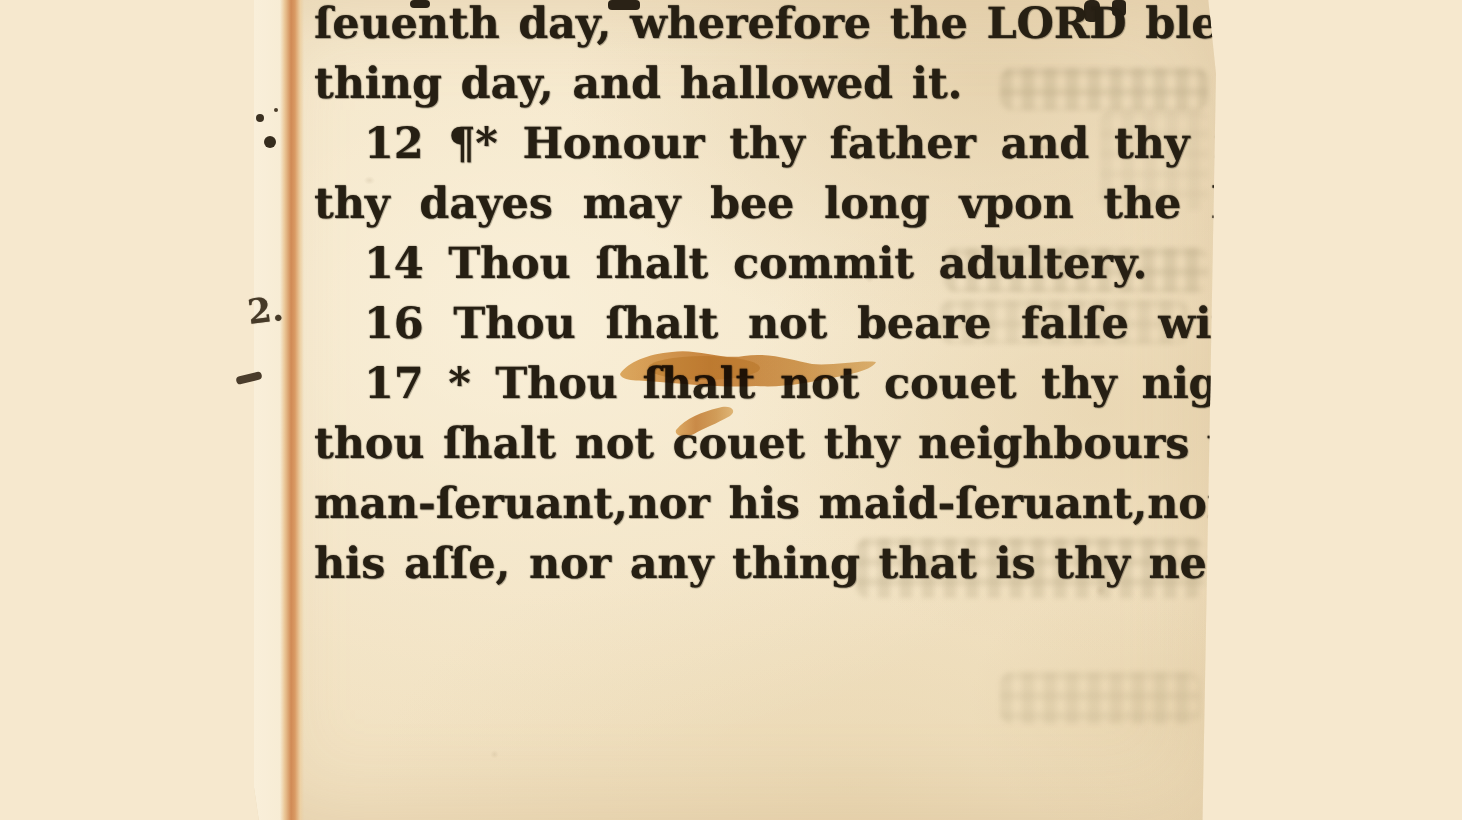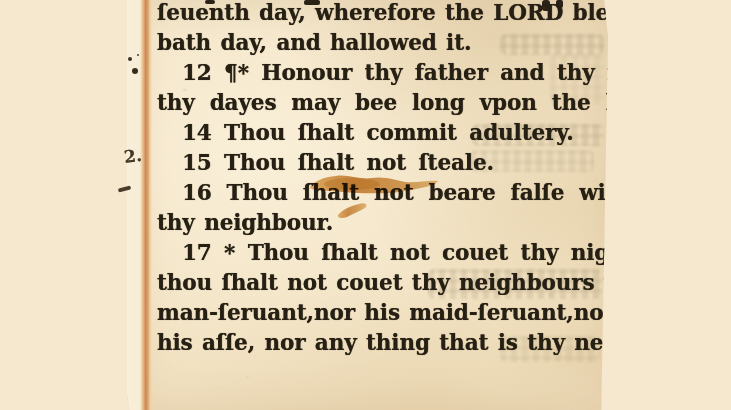--- a/index.html
+++ b/index.html
@@ -86,27 +86,25 @@
 
     <div class="ghost g1"></div>
     <div class="ghost g2"></div>
     <div class="ghost g3"></div>
     <div class="ghost g4"></div>
     <div class="ghost g5"></div>
     <div class="ghost g6"></div>
 
     <div class="textblock">
       <div class="line">ſeuenth day, wherefore the LORD bleſſe</div>
-      <div class="line">bath day, and hallowed it.</div>
+      <div class="line">thing day, and hallowed it.</div>
       <div class="line indent">12 ¶* Honour thy father and thy mo</div>
       <div class="line wide">thy dayes may bee long vpon the land</div>
       <div class="line indent">14 Thou ſhalt commit adultery.</div>
-      <div class="line indent">15 Thou ſhalt not ſteale.</div>
       <div class="line indent wide">16 Thou ſhalt not beare falſe witn</div>
-      <div class="line">thy neighbour.</div>
       <div class="line indent">17 * Thou ſhalt not couet thy nighb-</div>
       <div class="line">thou ſhalt not couet thy neighbours wi</div>
       <div class="line">man-ſeruant,nor his maid-ſeruant,nor h</div>
       <div class="line">his aſſe, nor any thing that is thy neighb</div>
     </div>
   </div>
 
   <div class="dotA1"></div>
   <div class="dotA2"></div>
   <div class="dotA3"></div>

